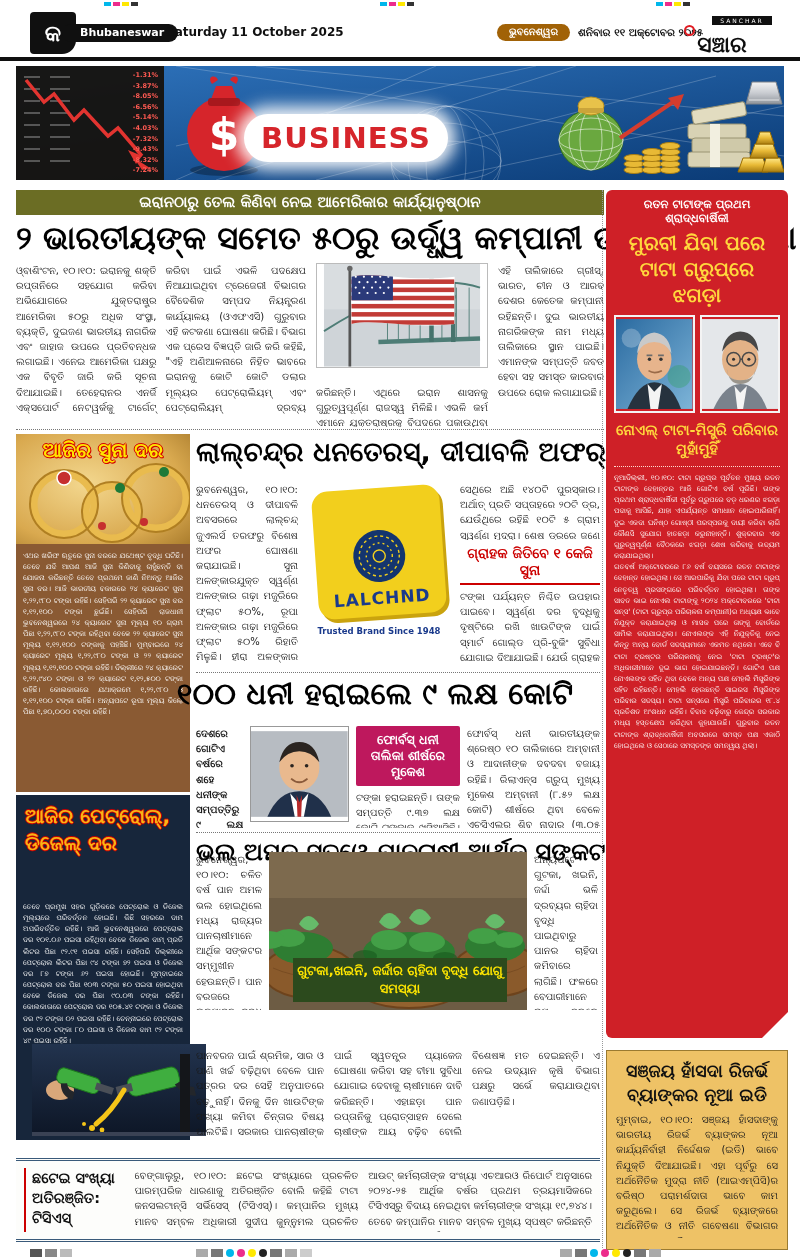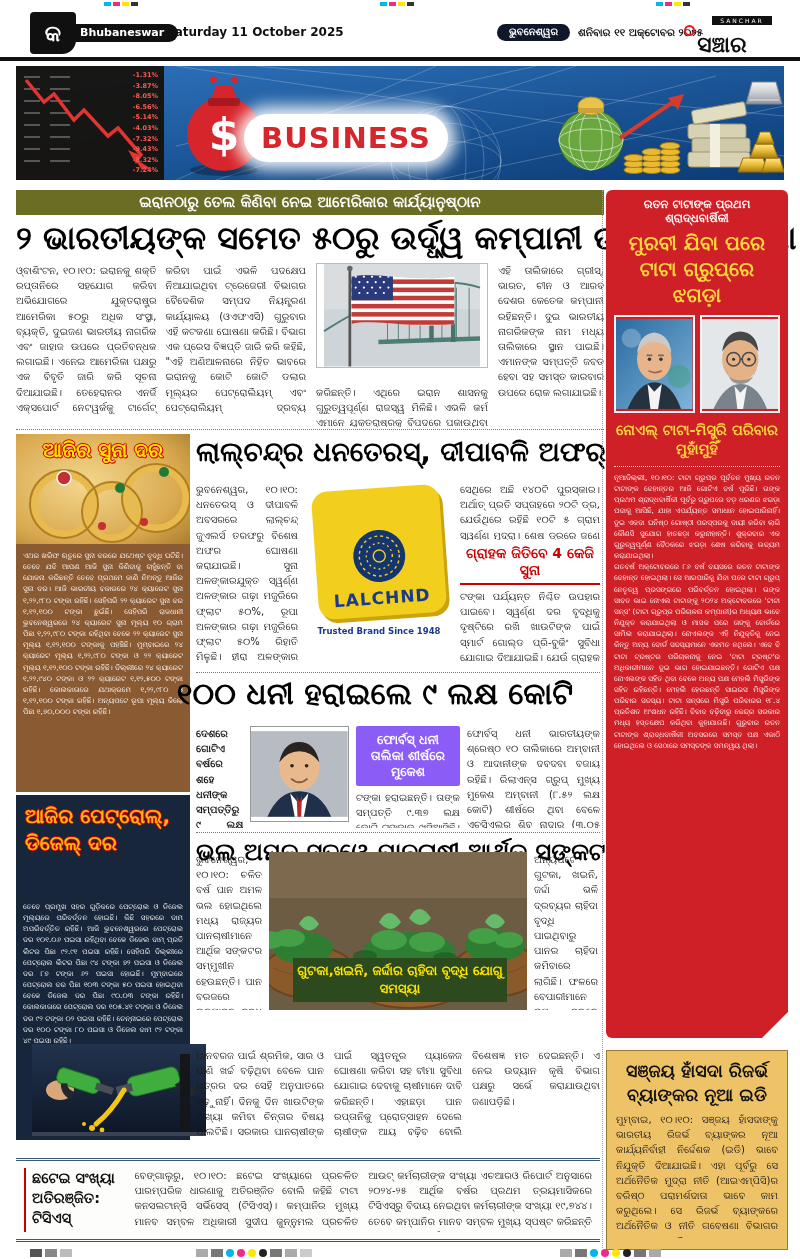--- a/index.html
+++ b/index.html
@@ -7,21 +7,21 @@
         font-family:"DejaVu Sans",sans-serif;overflow:hidden;}
   
   .reg-top{position:absolute;top:2px;height:4px;display:flex;gap:2px;}
   .reg-top i{width:7px;height:4px;display:block;}
   .logo-box{position:absolute;left:30px;top:12px;width:46px;height:42px;background:#101010;
             border-radius:4px 4px 14px 4px;color:#fff;font-size:22px;font-weight:bold;
             display:flex;align-items:center;justify-content:center;}
   .city-pill{position:absolute;left:62px;top:24px;background:#101010;color:#fff;font-size:11px;
              font-weight:bold;padding:2px 14px 3px 18px;border-radius:10px;}
   .date-en{position:absolute;left:166px;top:25px;font-size:12px;font-weight:bold;color:#101010;}
-  .city-pill-od{position:absolute;left:497px;top:24px;background:#0f172a;color:#fff;font-size:10px;
+  .city-pill-od{position:absolute;left:497px;top:24px;background:#a16207;color:#fff;font-size:10px;
                 font-weight:bold;padding:2px 12px 3px 12px;border-radius:10px;}
   .date-od{position:absolute;left:578px;top:26px;font-size:10.5px;font-weight:bold;color:#101010;}
   .masthead{position:absolute;right:14px;top:8px;width:128px;text-align:center;}
   .masthead-tag{display:inline-block;background:#101010;color:#fff;font-size:6px;letter-spacing:2px;
                 padding:1px 8px;margin-left:40px;}
   .masthead-word{font-size:22px;font-weight:bold;color:#0d0d0d;line-height:36px;position:relative;}
   .masthead-dot{position:absolute;left:26px;top:-2px;width:7px;height:7px;border:2px solid #e01b22;
                 border-radius:50%;}
   .head-rule{position:absolute;left:0;top:57px;width:800px;height:4px;background:#101010;}
   
@@ -81,21 +81,21 @@
   .lal-right{width:140px;height:186px;display:flex;flex-direction:column;}
   .lal-sub{color:#cc0000;font-size:14px;font-weight:bold;text-align:center;line-height:17px;
            border-bottom:2.5px solid #cc0000;padding-bottom:4px;margin:5px 0 4px;}
   .div2{position:absolute;left:196px;top:672px;width:404px;}
   .rich-h{position:absolute;left:150px;top:676px;width:450px;text-align:center;font-size:30px;
           font-weight:bold;color:#000;white-space:nowrap;}
   .rich-row{position:absolute;left:196px;top:726px;width:404px;height:102px;display:flex;gap:7px;}
   .rich-left{width:52px;height:102px;font-weight:bold;}
   .ambani{width:106px;height:94px;border:1px solid #999;}
   .rich-midstack{width:114px;display:flex;flex-direction:column;gap:4px;}
-  .rich-box{background:#8b5cf6;color:#fff;font-weight:bold;font-size:12.5px;line-height:16px;
+  .rich-box{background:#be185d;color:#fff;font-weight:bold;font-size:12.5px;line-height:16px;
             text-align:center;padding:6px 3px;border-radius:2px;}
   .rich-right{width:146px;height:102px;}
   .div3{position:absolute;left:196px;top:832px;width:404px;}
   .betel-h{position:absolute;left:196px;top:838px;width:404px;text-align:center;font-size:24px;
            font-weight:bold;color:#000;white-space:nowrap;}
   .betel-row{position:absolute;left:196px;top:852px;width:404px;height:158px;display:flex;gap:7px;align-items:center;}
   .betel-left{width:66px;height:158px;}
   .betelimg{position:relative;width:258px;height:158px;}
   .betel-cap{position:absolute;left:24px;bottom:8px;width:210px;background:#2c4a1d;color:#ffe600;
              font-size:13px;font-weight:bold;text-align:center;line-height:18px;padding:4px 2px;}
@@ -431,21 +431,21 @@
             <circle cx="32" cy="32" r="13" stroke-dasharray="2 3"></circle>
             <circle cx="32" cy="32" r="6"></circle>
           </g>
         </svg>
         <div class="lal-name">LALCHND</div>
       </div>
       <div class="lal-tag">Trusted Brand Since 1948</div>
     </div>
     <div class="lal-right">
       <div class="t7" style="height:58px">ସେଥିରେ ଅଛି ୧୪୦ଟି ପୁରସ୍କାର। ଅର୍ଥାତ୍ ପ୍ରତି ସପ୍ତାହରେ ୨୦ଟି ଡ୍ର, ଯେଉଁଥିରେ ରହିଛି ୧୦ଟି ୫ ଗ୍ରାମ ସ୍ୱର୍ଣ୍ଣ ମୁଦ୍ରା। ଶେଷ ଡ୍ରରେ ଜଣେ ଭାଗ୍ୟବାନ ଗ୍ରାହକ ନିଶ୍ଚିତ ୧ କେଜି ସୁନା ପାଇବେ।</div>
-      <div class="lal-sub">ଗ୍ରାହକ ଜିତିବେ 4 କେଜି ସୁନା</div>
+      <div class="lal-sub">ଗ୍ରାହକ ଜିତିବେ ୧ କେଜି ସୁନା</div>
       <div class="t7" style="flex:1">ଟଙ୍କା ପର୍ଯ୍ୟନ୍ତ ନିଶ୍ଚିତ ଉପହାର ପାଇବେ। ସ୍ୱର୍ଣ୍ଣ ଦର ବୃଦ୍ଧିକୁ ଦୃଷ୍ଟିରେ ରଖି ଖାଉଟିଙ୍କ ପାଇଁ ସ୍ମାର୍ଟ ଗୋଲ୍ଡ ପ୍ରି-ବୁକିଂ ସୁବିଧା ଯୋଗାଇ ଦିଆଯାଇଛି। ଯେଉଁ ଗ୍ରାହକ ଏବେ ସୁନା ମୂଲ୍ୟ ଲକ୍ କରିବେ, ପରବର୍ତ୍ତୀ ସମୟରେ ସୁନା ମୂଲ୍ୟ ବଢ଼ିଲେ ମଧ୍ୟ ଏବେର ଦରରେ ସୁନା କିଣି ପାରିବେ। ଡେଲିଭରି ବେଳକୁ ସୁନାର ମୂଲ୍ୟ କମ୍ ହୋଇଗଲେ ଆଜିର ଦର ବଦଳରେ କମ୍ ଦରରେ ହିଁ ଗ୍ରାହକ ସୁନା କିଣିବେ। ଏହି ଯୋଜନାରେ ଗ୍ରାହକମାନେ ବିନା କୌଣସି ଅତିରିକ୍ତ ଦେୟରେ ନାମ ଲେଖାଇ ପାରିବେ ବୋଲି ସଂସ୍ଥା ପକ୍ଷରୁ କୁହାଯାଇଛି।</div>
     </div>
   </div>
   <div class="dotted-h div2"></div>
 
   <div class="rich-h">୧୦୦ ଧନୀ ହରାଇଲେ ୯ ଲକ୍ଷ କୋଟି</div>
   <div class="rich-row">
     <div class="rich-left t7">ଦେଶରେ ଗୋଟିଏ ବର୍ଷରେ ଶହେ ଧନୀଙ୍କ ସମ୍ପତ୍ତିରୁ ୯ ଲକ୍ଷ କୋଟି ଟଙ୍କା ହ୍ରାସ ପାଇଛି ବୋଲି ଫୋର୍ବସ ରିପୋର୍ଟରୁ ଜଣାପଡ଼ିଛି।</div>
     <svg class="ambani" viewBox="0 0 106 94">
       <rect width="106" height="94" fill="#b7bcc2"></rect>

